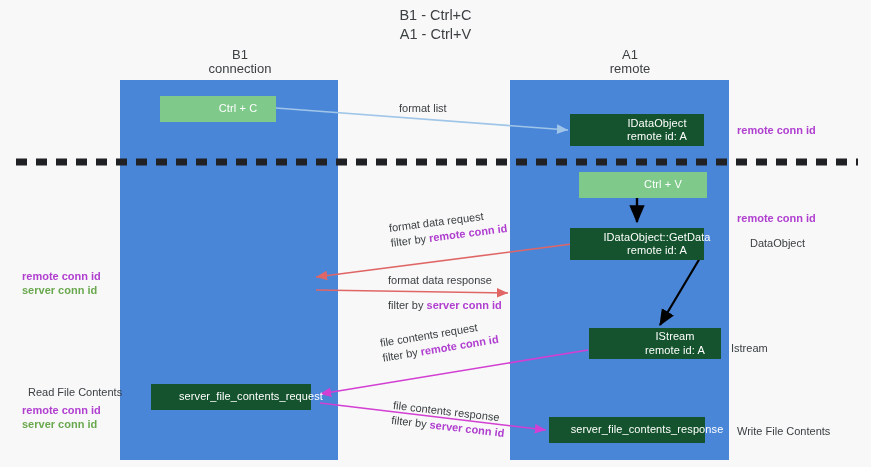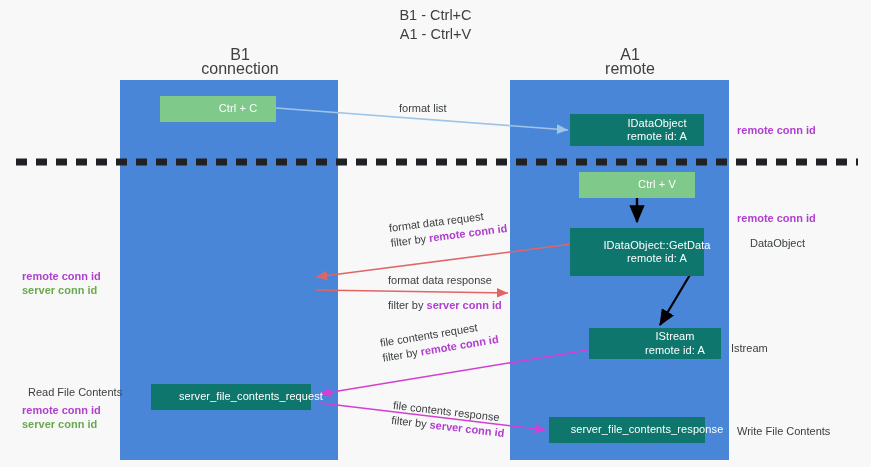--- a/index.html
+++ b/index.html
@@ -29,21 +29,21 @@
     top: 6px;
     width: 871px;
     text-align: center;
     font-size: 14.5px;
     color: #3c4043;
     line-height: 19px;
   }
   .colhead {
     position: absolute;
     text-align: center;
-    font-size: 16px;
+    font-size: 13px;
     color: #3c4043;
     line-height: 14px;
   }
   .lane {
     position: absolute;
     background: #4a86d8;
   }
   .box {
     position: absolute;
     box-sizing: border-box;
@@ -51,21 +51,21 @@
     flex-direction: column;
     align-items: center;
     justify-content: center;
     color: #ffffff;
     font-size: 11px;
     line-height: 13.5px;
     text-align: center;
     letter-spacing: .1px;
     padding-left: 40px;
   }
-  .box.orange { background: #0f766e; }
+  .box.orange { background: #14532d; }
   .box.green  { background: #7fc98a; }
   .lbl {
     position: absolute;
     font-size: 11px;
     color: #3c4043;
     line-height: 14px;
     white-space: nowrap;
   }
   .lbl.purple { color: #b03fd0; font-weight: bold; }
   .lbl.green  { color: #6aa84f; font-weight: bold; }
@@ -144,25 +144,25 @@
 
   <div class="box green" style="left:160px; top:96px; width:116px; height:26px;">
     <span>Ctrl + C</span>
   </div>
 
   <div class="box orange" style="left:570px; top:114px; width:134px; height:32px;">
     <span>IDataObject</span>
     <span>remote id: A</span>
   </div>
 
-  <div class="box green" style="left:579px; top:172px; width:116px; height:26px;">
+  <div class="box green" style="left:579px; top:172px; width:128px; height:26px;">
     <span>Ctrl + V</span>
   </div>
 
-  <div class="box orange" style="left:570px; top:228px; width:134px; height:48px;">
+  <div class="box orange" style="left:570px; top:228px; width:134px; height:32px;">
     <span>IDataObject::GetData</span>
     <span>remote id: A</span>
   </div>
 
 
 
   <div class="box orange" style="left:589px; top:328px; width:132px; height:31px;">
     <span>IStream</span>
     <span>remote id: A</span>
   </div>

